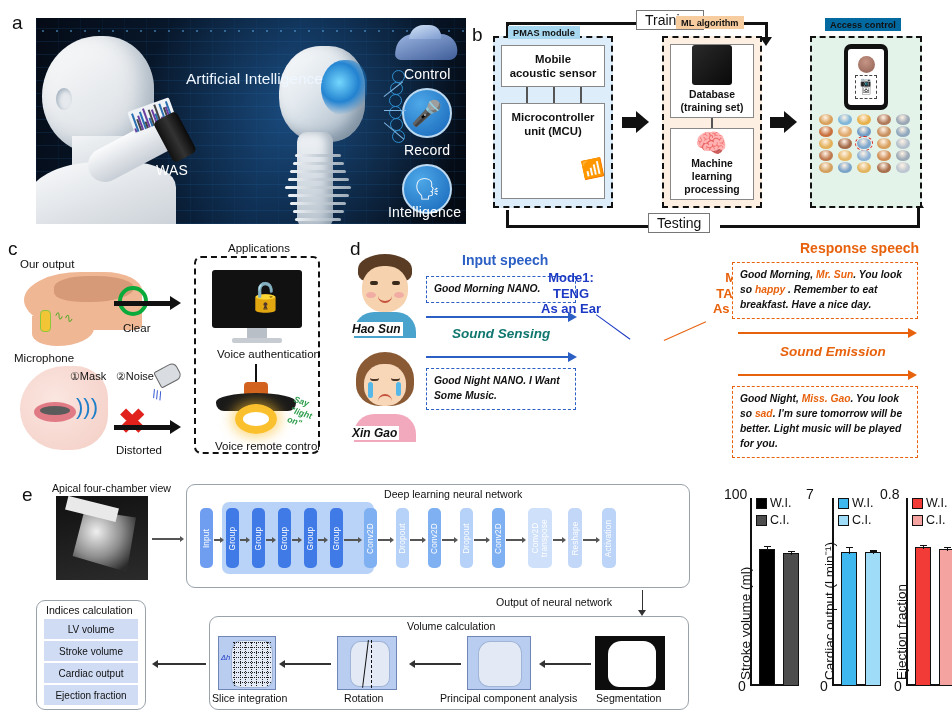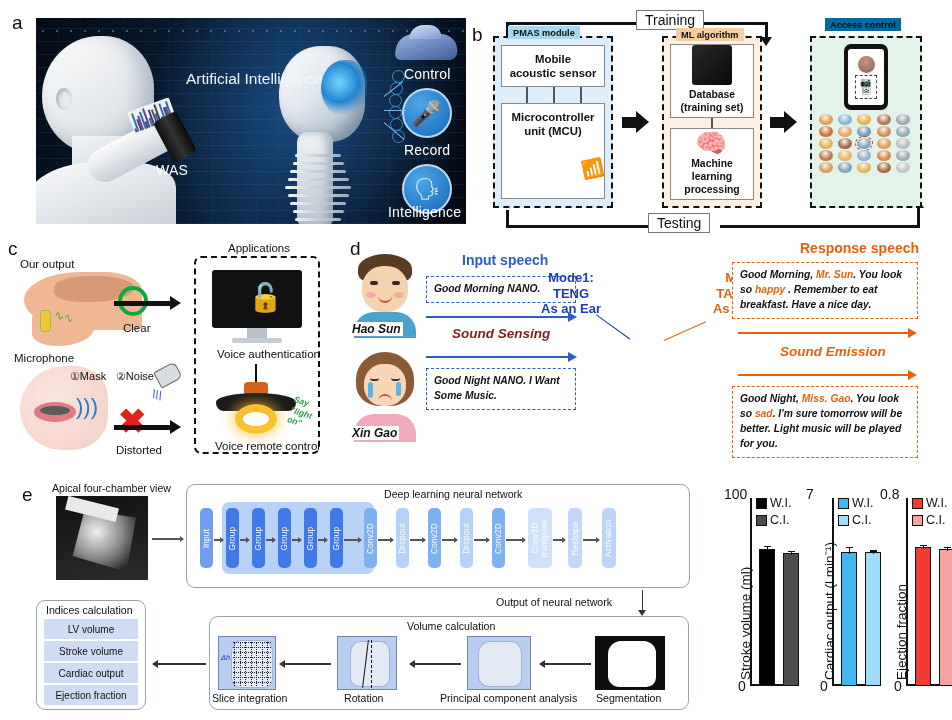--- a/index.html
+++ b/index.html
@@ -287,21 +287,21 @@
 unit (MCU)</span>
   </div>
   <div style="position:absolute;left:112px;top:154px;font-size:18px;color:#111;transform:rotate(-12deg);">📶</div>
 
   <div class="bigarrow" style="left:152px;top:107px;">
     <div class="shaft"></div>
       <div class="head"></div>
   </div>
 
   <div class="b-box-outer" style="left:192px;top:32px;width:100px;height:172px;background:#fdf0e2;"></div>
-  <div class="b-tag" style="left:206px;top:24px;background:#f7cda0;">ML algorithm</div>
+  <div class="b-tag" style="left:206px;top:12px;background:#f7cda0;">ML algorithm</div>
   <div class="b-inner" style="left:200px;top:40px;width:84px;height:74px;flex-direction:column;justify-content:flex-end;padding-bottom:3px;">
     <div style="width:40px;height:40px;background:linear-gradient(135deg,#2a2a2a,#090909);border-radius:3px;margin-bottom:3px;"></div>
     <span style="white-space:pre-line;font-size:10.4px">Database
 (training set)</span>
   </div>
   <div class="b-line" style="left:241px;top:114px;width:1.6px;height:10px;background:#555;"></div>
   <div class="b-inner" style="left:200px;top:124px;width:84px;height:72px;flex-direction:column;justify-content:flex-end;padding-bottom:3px;">
     <div style="font-size:26px;line-height:1;margin-bottom:1px;">🧠</div>
     <span style="white-space:pre-line;font-size:10.4px">Machine learning
 processing</span>
@@ -434,21 +434,21 @@
     <div style="position:absolute;left:0px;top:62px;width:62px;height:28px;background:#f3a9bd;border-radius:20px 20px 0 0;"></div>
   </div>
   <div class="d-name" style="left:2px;top:190px;">Xin Gao</div>
 
   <div class="d-head" style="left:114px;top:16px;color:#2b5fc4;font-style:normal;font-size:14px;">Input speech</div>
   <div class="d-bubble" style="left:78px;top:40px;width:150px;">Good Morning NANO.</div>
   <div class="d-arrow" style="left:78px;top:76px;">
     <div class="shaft" style="width:142px;background:#2b5fc4"></div>
     <div class="head" style="border-left:9px solid #2b5fc4"></div>
   </div>
-  <div class="d-head" style="left:104px;top:90px;color:#7f1d1d;">Sound Sensing</div>
+  <div class="d-head" style="left:104px;top:90px;color:#0f766e;">Sound Sensing</div>
   <div class="d-arrow" style="left:78px;top:116px;">
     <div class="shaft" style="width:142px;background:#2b5fc4"></div>
     <div class="head" style="border-left:9px solid #2b5fc4"></div>
   </div>
   <div class="d-bubble" style="left:78px;top:132px;width:150px;">Good Night NANO.  I Want Some Music.</div>
 
   <div class="d-mode" style="left:188px;top:34px;width:70px;color:#1c39c4;white-space:pre-line;">Mode1:
 TENG
 As an Ear</div>
   <div class="d-mode" style="left:362px;top:34px;width:76px;color:#e8620d;white-space:pre-line;">Mode2:

